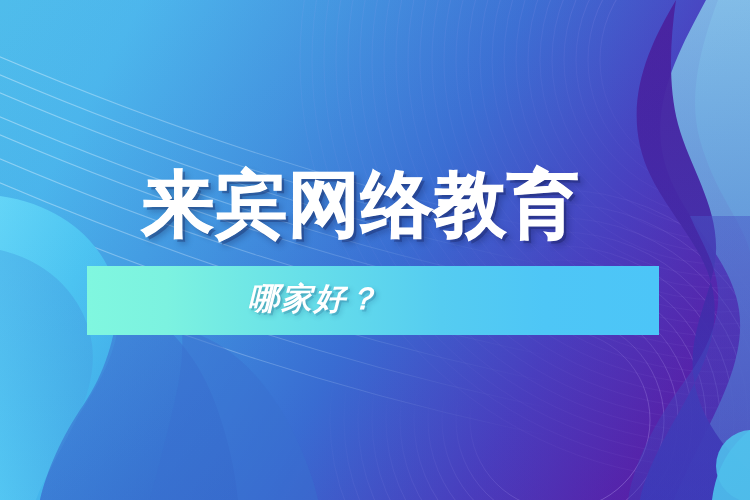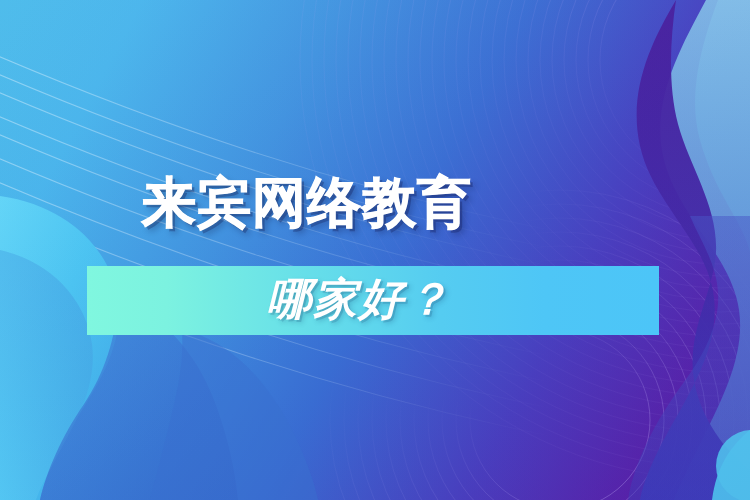--- a/index.html
+++ b/index.html
@@ -34,23 +34,23 @@
 
   
   .swoosh-lines { opacity: .55; }
 
   
 
   
   .headline {
     position: absolute;
     left: 142px;
-    top: 171px;
+    top: 163px;
     margin: 0;
-    font-size: 54px;
+    font-size: 72px;
     line-height: 1.16;
     letter-spacing: 1px;
     font-weight: 700;
     color: #ffffff;
     white-space: nowrap;
     text-shadow:
        3px 3px 0 rgba(16,24,80,.30),
        5px 5px 6px rgba(10,16,60,.28);
     -webkit-text-stroke: 1px #ffffff;
   }
@@ -65,24 +65,24 @@
     background: linear-gradient(90deg,
         #80f7df 0%,
         #7cf2e0 14%,
         #67dfe9 38%,
         #55ccf1 62%,
         #4ec6f6 80%,
         #4cc5f8 100%);
   }
   .subbar-text {
     position: absolute;
-    left: 180px;
+    left: 161px;
     top: -2px;
     margin: 0;
-    font-size: 44px;
+    font-size: 31px;
     line-height: 69px;
     font-weight: 700;
     font-style: italic;
     color: #ffffff;
     white-space: nowrap;
     letter-spacing: 2px;
     text-shadow:
        2px 2px 0 rgba(30,90,130,.22),
        3px 3px 5px rgba(20,70,120,.25);
   }

